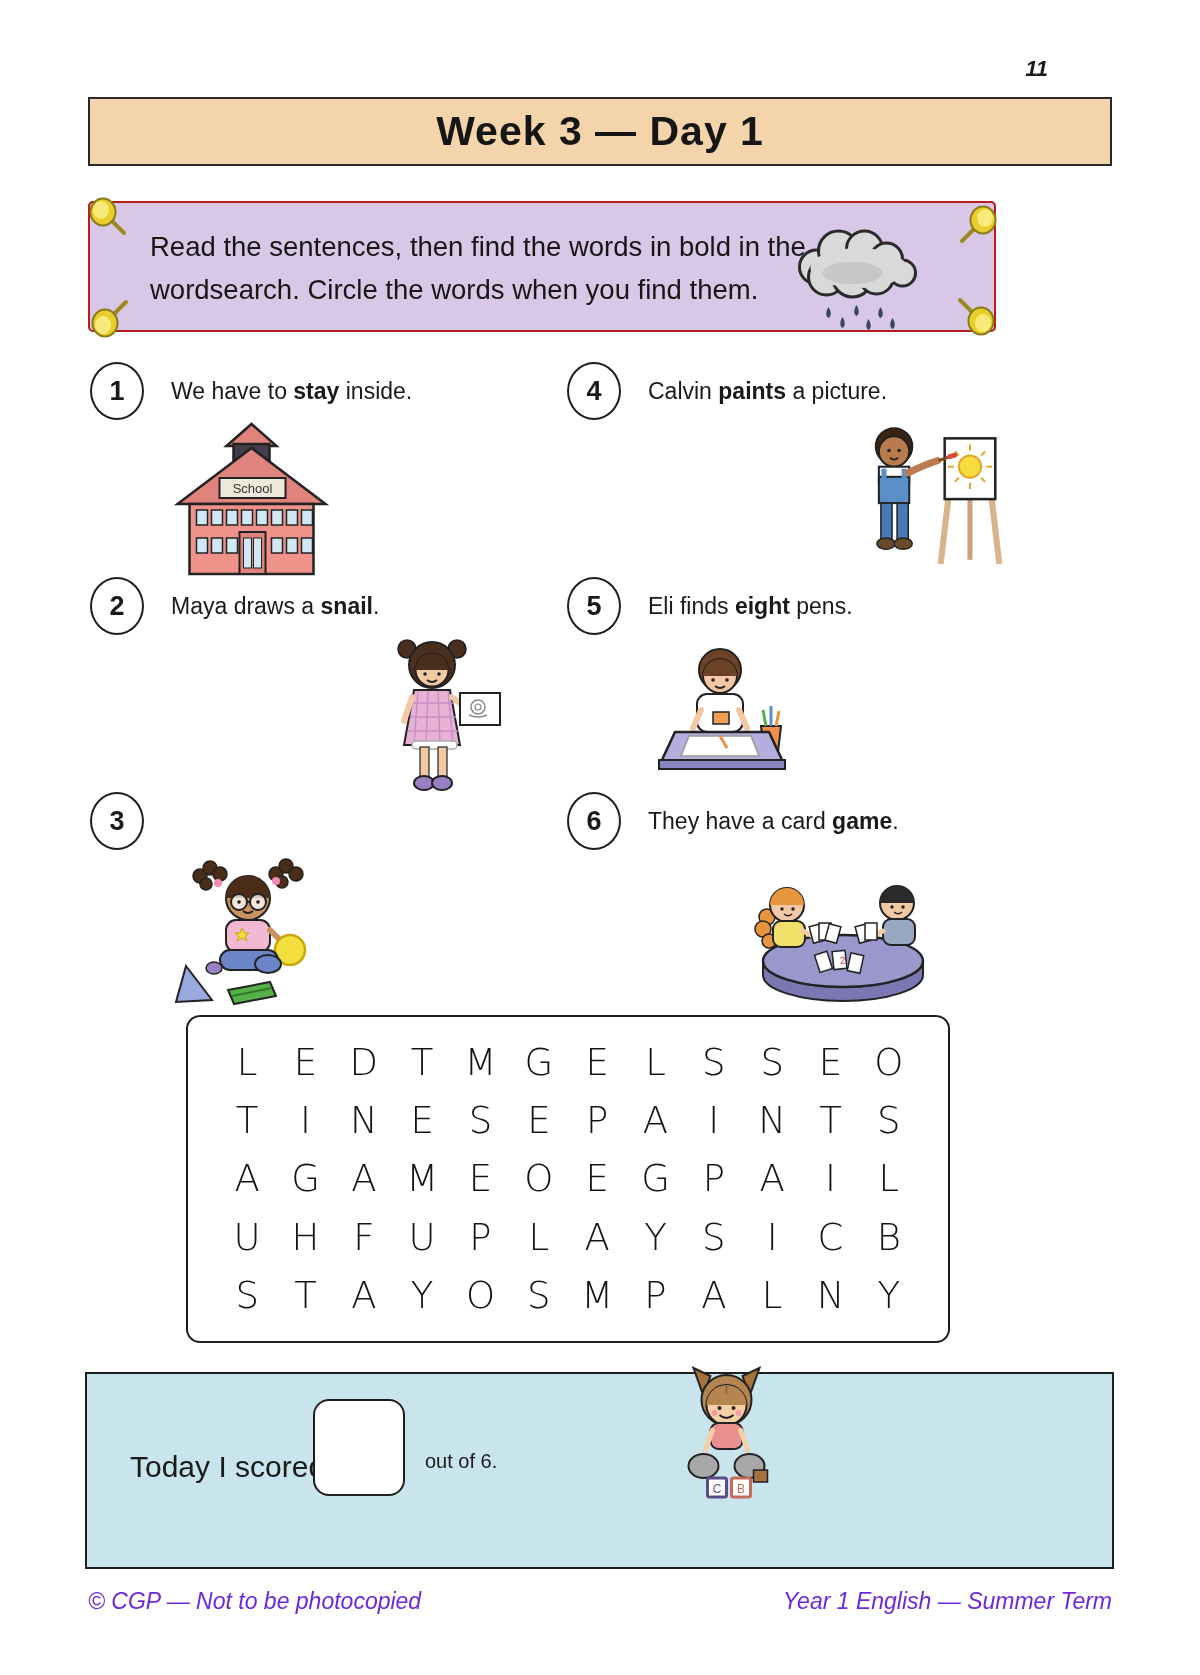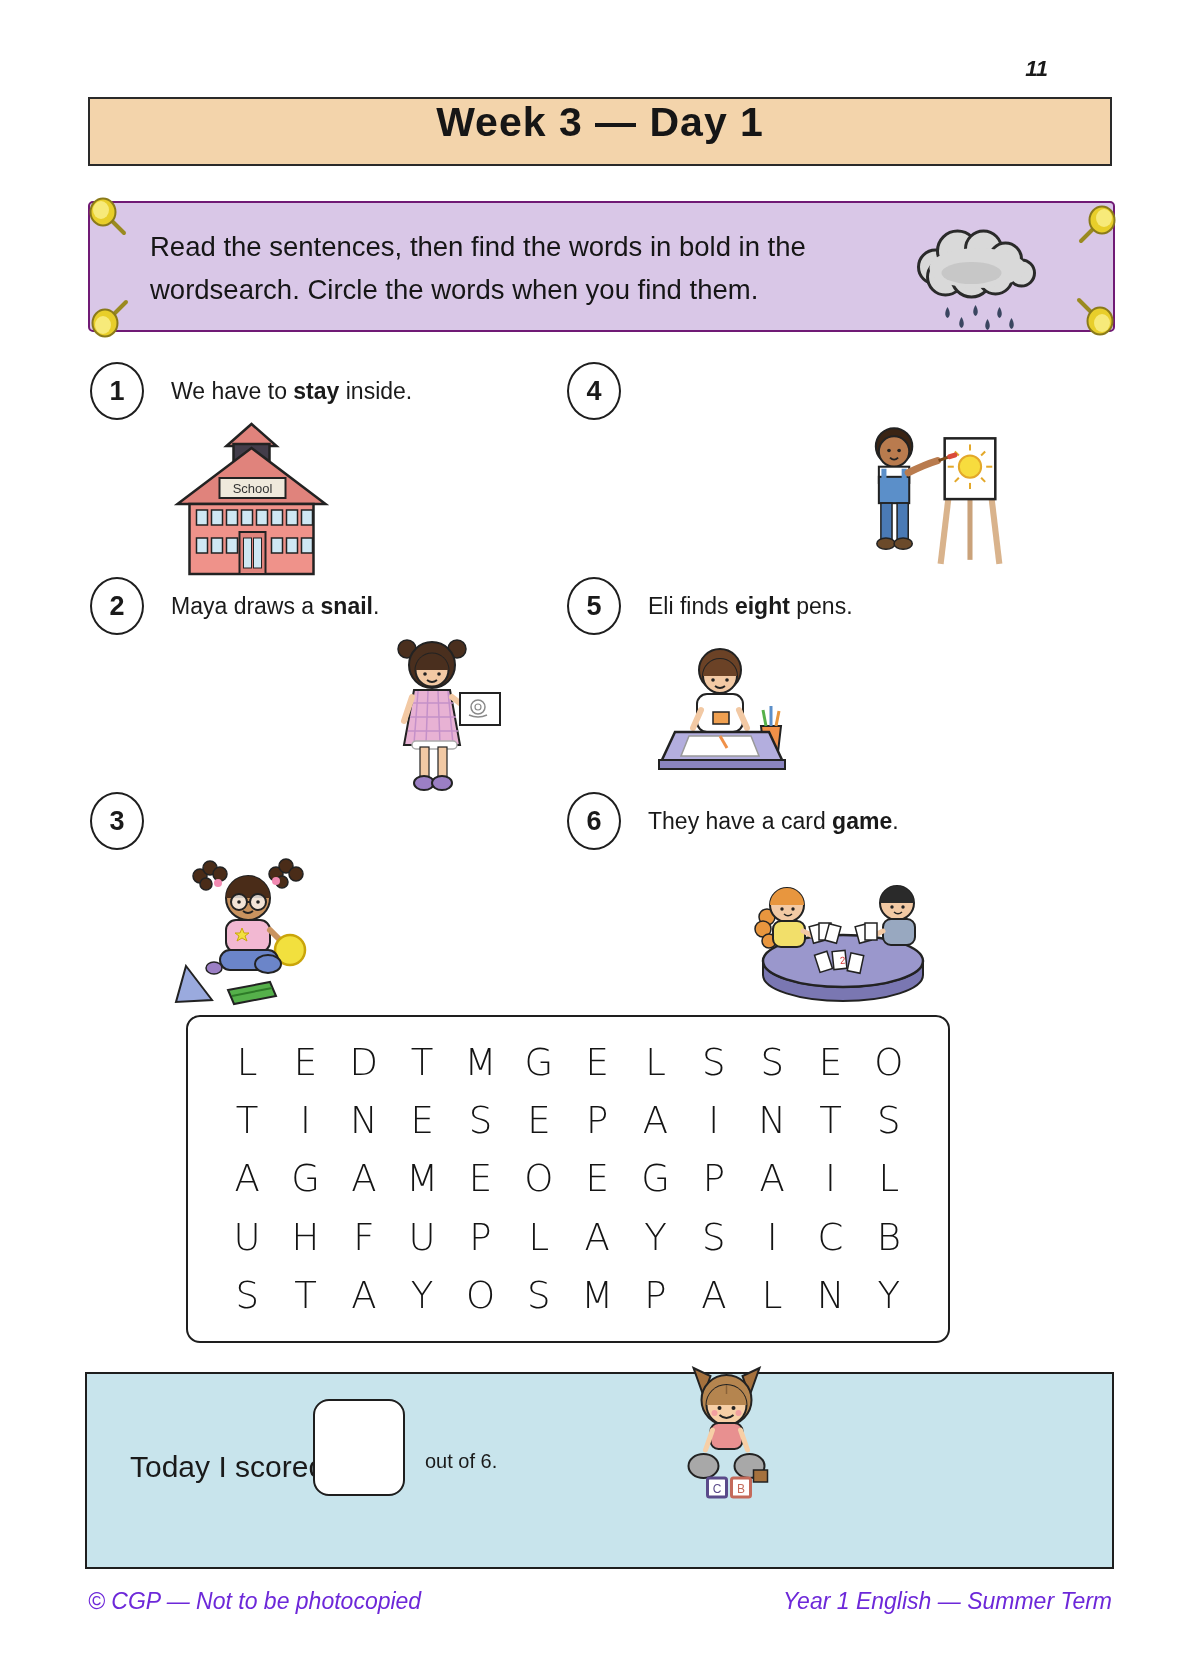--- a/index.html
+++ b/index.html
@@ -5,25 +5,25 @@
   *{margin:0;padding:0;box-sizing:border-box}
   html,body{background:#ffffff}
   #page{position:relative;width:1200px;height:1675px;background:#fff;
         font-family:"Liberation Sans",sans-serif;color:#1a1a1a;overflow:hidden}
 
   #page-number{position:absolute;top:56px;right:152px;font-size:22px;
                font-weight:bold;font-style:italic}
 
   #title-banner{position:absolute;left:88px;top:97px;width:1024px;height:69px;
                 background:var(--title-bg,#f3d4ab);border:2px solid #2a2a2a;
-                display:flex;justify-content:center}
+                display:flex;align-items:center;justify-content:center}
   #title-banner .t{font-size:41px;font-weight:bold;letter-spacing:1px;color:#161616}
 
-  #instruction-banner{position:absolute;left:88px;top:201px;width:1027px;height:131px;
-                background:var(--banner-bg,#d9c7e7);border:2px solid #701a75;border-radius:5px}
+  #instruction-banner{position:absolute;left:88px;top:201px;width:908px;height:131px;
+                background:var(--banner-bg,#d9c7e7);border:2px solid #b91c1c;border-radius:5px}
   .instruction-text{position:absolute;left:60px;top:23px;width:665px;
                 font-size:27.5px;line-height:1.55;color:#161616}
   .pin{position:absolute;width:44px;height:44px}
   #pin-tl{left:-4px;top:-8px}
   #pin-tr{right:-6px;top:0px;transform:scaleX(-1)}
   #pin-bl{left:-2px;bottom:-10px;transform:scaleY(-1)}
   #pin-br{right:-4px;bottom:-8px;transform:scale(-1,-1)}
   #cloud{position:absolute;right:55px;top:12px;width:165px;height:120px}
 
   .question{position:absolute;display:flex;align-items:center;gap:27px}
@@ -131,20 +131,21 @@
   </div>
   <div class="question qn2">
     <span class="qcircle">2</span>
     <span class="qtext"><span>Maya draws a </span><b>snail</b><span>.</span></span>
   </div>
   <div class="question qn3">
     <span class="qcircle">3</span>
   </div>
   <div class="question qn4">
     <span class="qcircle">4</span>
+    <span class="qtext"><span>Calvin </span><b>paints</b><span> a picture.</span></span>
   </div>
   <div class="question qn5">
     <span class="qcircle">5</span>
     <span class="qtext"><span>Eli finds </span><b>eight</b><span> pens.</span></span>
   </div>
   <div class="question qn6">
     <span class="qcircle">6</span>
     <span class="qtext"><span>They have a card </span><b>game</b><span>.</span></span>
   </div>
 

